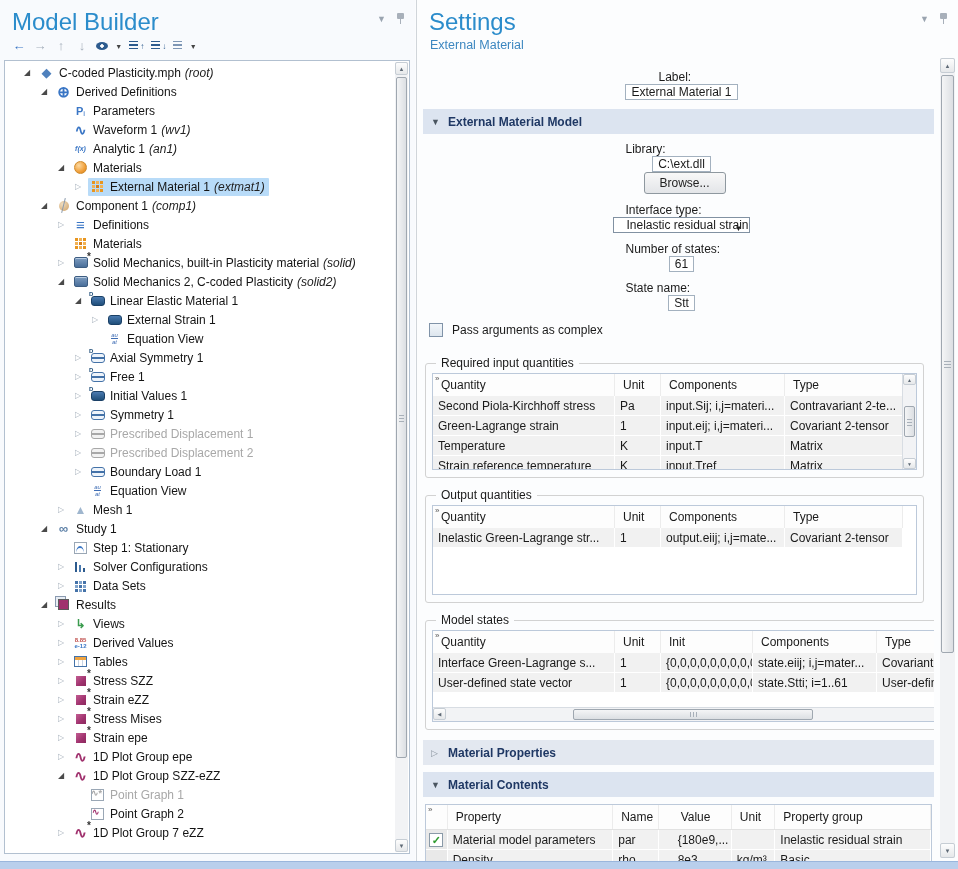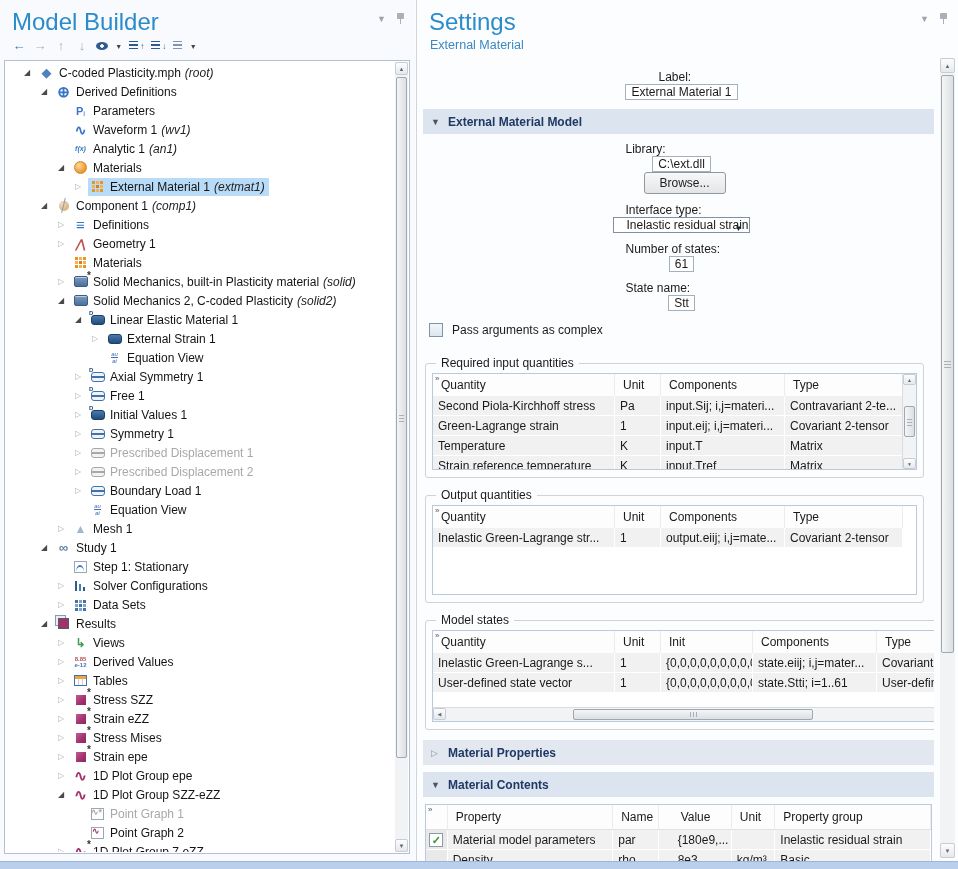--- a/index.html
+++ b/index.html
@@ -265,28 +265,20 @@
 
           <div class="trow" style="--lvl: 2;">
             <span class="exp exp-closed"></span>
             <span class="hl">
               <span class="ic ic-defs"></span>
               <span class="lbl">Definitions</span>
 
             </span>
           </div>
 
-          <div class="trow" style="--lvl: 2;">
-            <span class="exp exp-closed"></span>
-            <span class="hl">
-              <span class="ic ic-geom"></span>
-              <span class="lbl">Geometry 1</span>
-
-            </span>
-          </div>
 
           <div class="trow" style="--lvl: 2;">
             <span class="exp exp-none"></span>
             <span class="hl">
               <span class="ic ic-matgrid"></span>
               <span class="lbl">Materials</span>
 
             </span>
           </div>
 
@@ -705,21 +697,21 @@
             <span class="gg">»</span>
             <span class="th c0">Quantity</span>
             <span class="th c1">Unit</span>
             <span class="th c2">Init</span>
             <span class="th c3">Components</span>
             <span class="th c4">Type</span>
           </div>
           <div class="tbody">
 
               <div class="tr">
-                <span class="td c0">Inelastic Green-Lagrange s...</span>
+                <span class="td c0">Interface Green-Lagrange s...</span>
                 <span class="td c1">1</span>
                 <span class="td c2">{0,0,0,0,0,0,0,0,0...</span>
                 <span class="td c3">state.eiij; i,j=mater...</span>
                 <span class="td c4">Covariant 2-tensor</span>
               </div>
 
               <div class="tr">
                 <span class="td c0">User-defined state vector</span>
                 <span class="td c1">1</span>
                 <span class="td c2">{0,0,0,0,0,0,0,0,0...</span>

